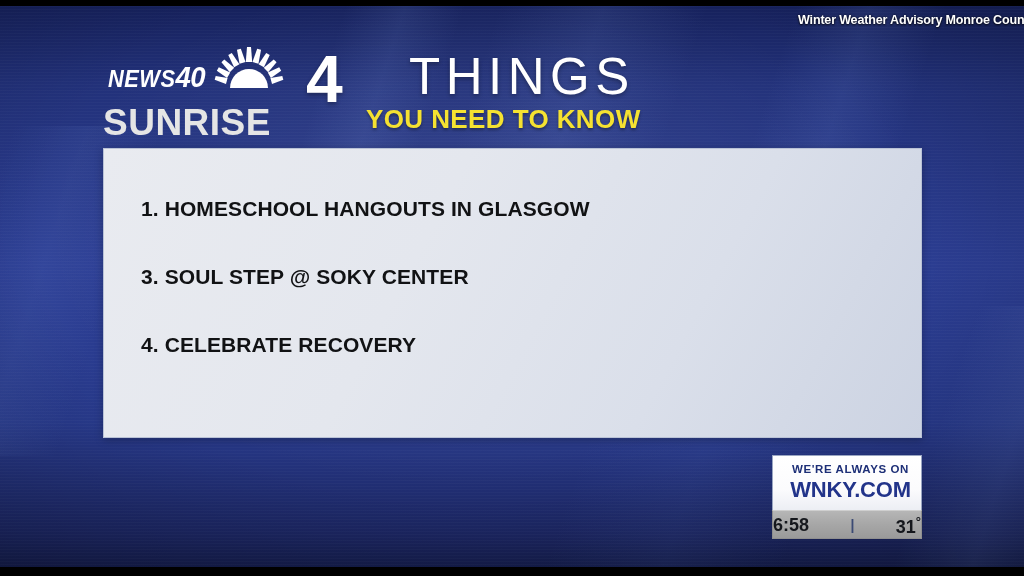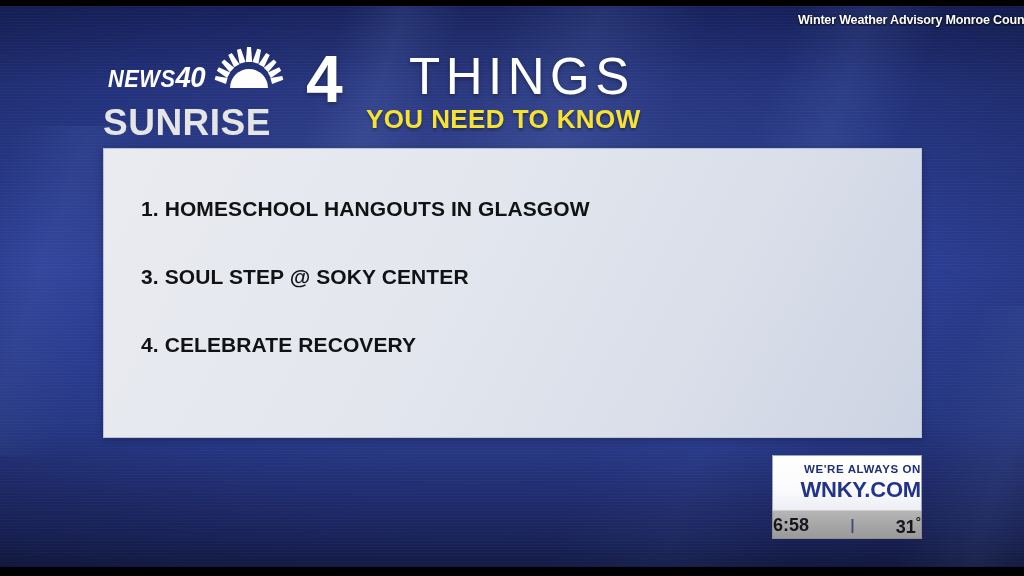--- a/index.html
+++ b/index.html
@@ -221,21 +221,21 @@
     left: 772px;
     top: 455px;
     width: 150px;
     z-index: 30;
   }
   .bug-top {
     background: linear-gradient(180deg, #ffffff 0%, #fbfbfd 62%, #eceef4 100%);
     border: 1px solid #9aa6c2;
     border-bottom: none;
     padding: 7px 0 8px 7px;
-    text-align: right;
+    text-align: center;
   }
   .bug-kicker {
     font-size: 11.5px;
     font-weight: bold;
     color: #1d2f77;
     letter-spacing: 0.6px;
     line-height: 13px;
   }
   .bug-domain {
     font-size: 22px;

